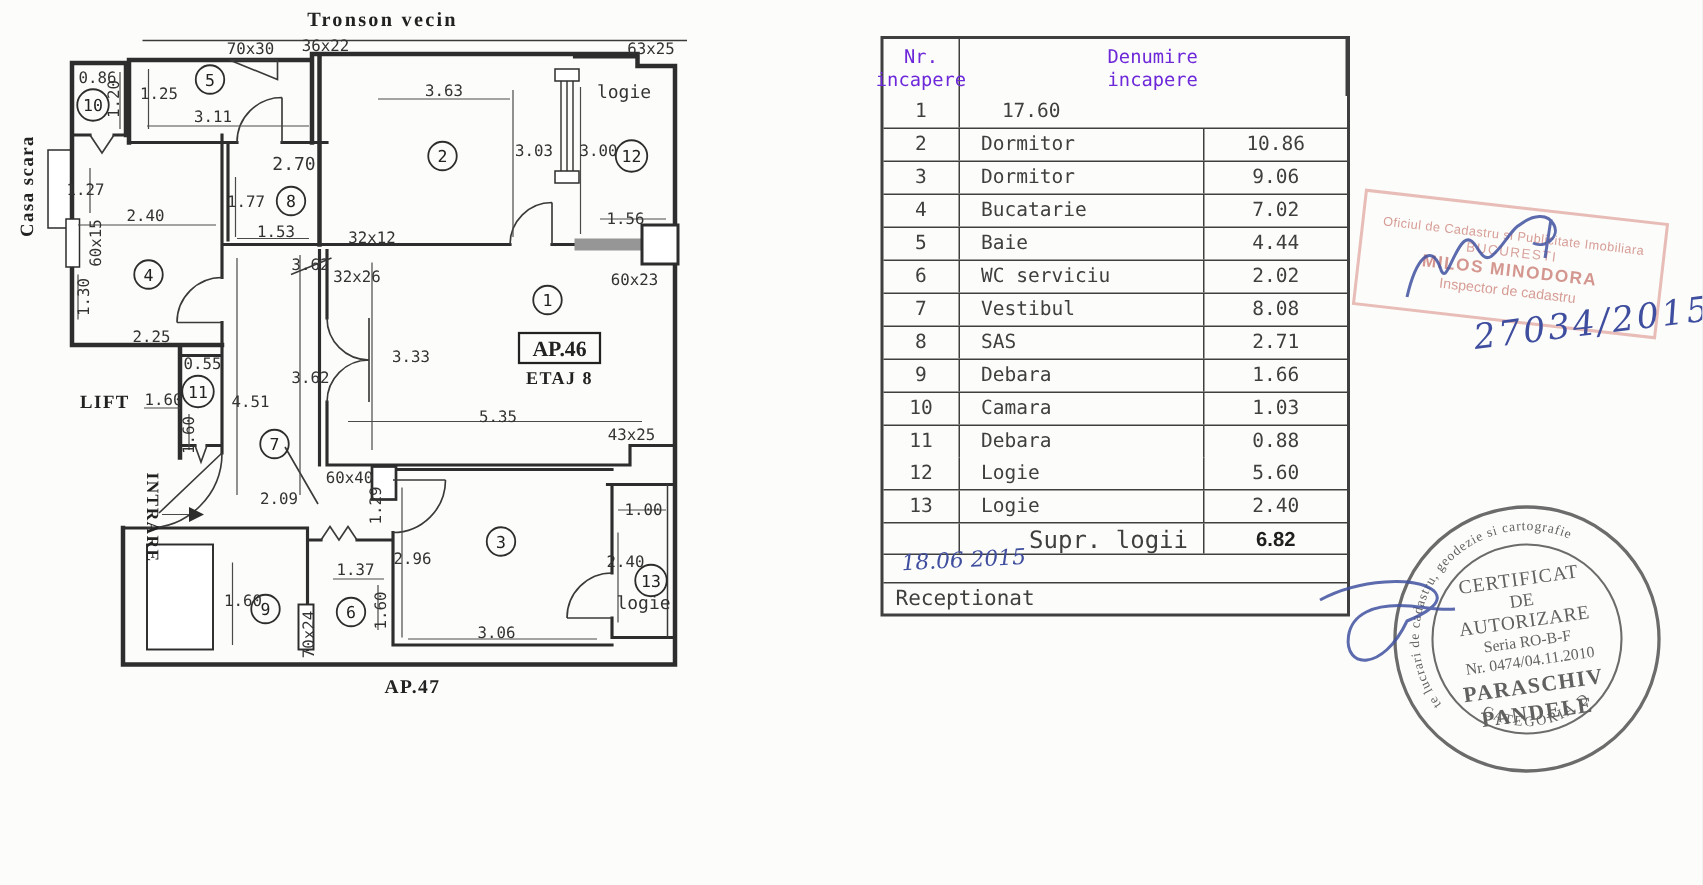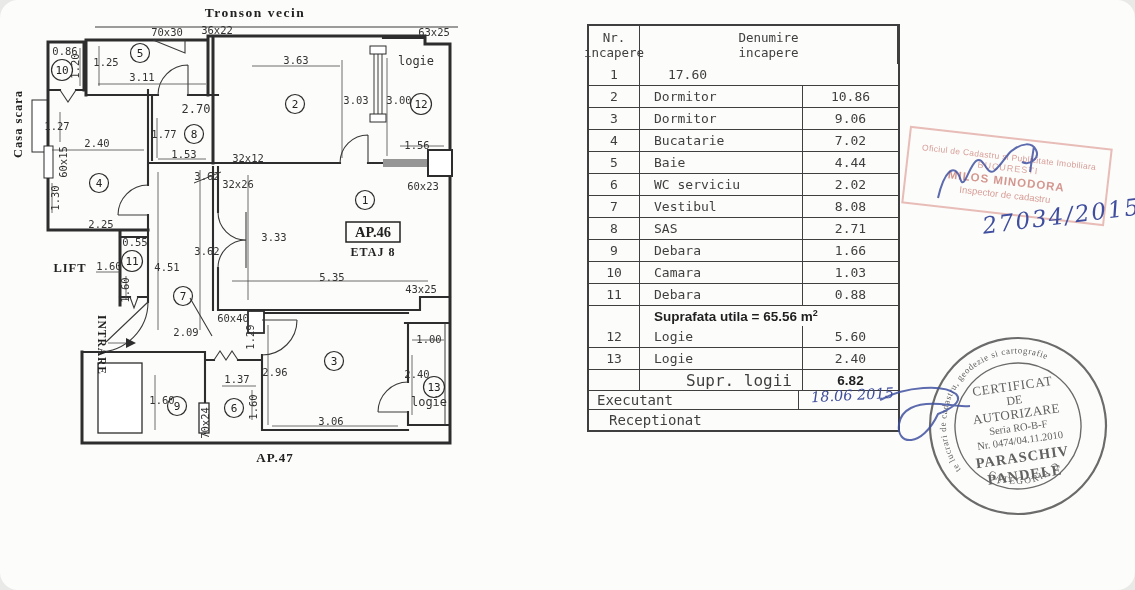--- a/index.html
+++ b/index.html
@@ -1,17 +1,17 @@
 <!DOCTYPE html>
 <html><head>
 <meta charset="utf-8">
 <style>
   html,body{margin:0;padding:0;background:#e9e9e7;}
   .page{position:relative;width:1135px;height:590px;background:#fcfcfa;overflow:hidden;
-        font-family:"Liberation Sans",sans-serif;border-radius:18px;}
+        font-family:"Liberation Sans",sans-serif;}
   svg text{user-select:none;}
 
   
   .plan{position:absolute;left:0;top:0;}
   .wall-thick{stroke:#2d2d2d;stroke-width:3;fill:none;stroke-linecap:square;}
   .wall-mid{stroke:#2d2d2d;stroke-width:2.1;fill:none;stroke-linecap:square;}
   .wall-thin{stroke:#3a3a3a;stroke-width:1;fill:none;}
   .door{stroke:#3a3a3a;stroke-width:1.1;fill:none;}
   .dimline{stroke:#4a4a4a;stroke-width:.8;fill:none;}
   .strike{stroke:#3a3a3a;stroke-width:1;fill:none;}
@@ -26,32 +26,32 @@
   
   .tbl{position:absolute;left:587px;top:24px;width:309px;border:2px solid #3f3f3f;background:transparent;color:#3a3a3a;}
   .trow{display:flex;border-top:1.5px solid #3f3f3f;align-items:stretch;}
   .trow:first-child{border-top:none;}
   .tc{display:flex;align-items:center;}
   .c1{width:50px;border-right:1.5px solid #3f3f3f;justify-content:center;text-align:center;}
   .c2{flex:1;border-right:1.5px solid #3f3f3f;padding-left:14px;}
   .c3{width:95px;justify-content:center;text-align:center;}
   .cad{font-family:"DejaVu Sans Mono",monospace;font-size:13px;color:#3f3f3f;}
   .hdr .tc{flex-direction:column;justify-content:center;line-height:15px;font-size:12.5px;
-           font-family:"DejaVu Sans Mono",monospace;color:#404040;}
+           font-family:"DejaVu Sans Mono",monospace;color:#6d28d9;}
   .hdr{height:38px;}
   .r{height:21px;}
   .sumrow{height:20px;}
   .bold-sum{font-family:"Liberation Sans",sans-serif;font-weight:bold;font-size:13.5px;color:#1f1f1f;}
   .sup{font-size:9px;vertical-align:super;line-height:0;}
   .pr{margin-left:6px;}
   .right2{justify-content:flex-end;padding-right:10px;padding-left:0;}
   .exe{height:18px;}
   .exl{width:201px;border-right:1.5px solid #3f3f3f;padding-left:8px;}
   .exr{flex:1;position:relative;}
-  .recep{height:20px;padding-left:20px;}
+  .recep{height:20px;padding-left:8px;}
 
   
   .hand{font-family:"DejaVu Serif",serif;font-style:italic;color:#3f4e9e;}
   .date-hand{position:absolute;left:12px;top:-4px;font-size:14.5px;transform:rotate(-3deg);white-space:nowrap;}
   .regnum{position:absolute;left:982px;top:203px;font-size:23px;transform:rotate(-7deg);letter-spacing:2px;}
   .inkpaths{position:absolute;left:0;top:0;pointer-events:none;}
 
   
   .stamp-red{position:absolute;left:905px;top:137px;width:200px;height:74px;
              transform:rotate(6.5deg);border:2.5px solid rgba(202,92,82,.5);
@@ -285,26 +285,20 @@
           <div class="tc c2 cad">Camara</div>
           <div class="tc c3 cad">1.03</div>
         </div>
         <div class="trow r">
           <div class="tc c1 cad">11</div>
           <div class="tc c2 cad">Debara</div>
           <div class="tc c3 cad">0.88</div>
         </div>
       </div>
 
-    <div class="trow sumrow">
-      <div class="tc c1"></div>
-      <div class="tc c2 bold-sum" style="border-right:none;">
-        <span><span>Suprafata utila = 65.56 m</span><sup class="sup">2</sup></span>
-      </div>
-    </div>
 
     <div id="rows-2">
         <div class="trow r">
           <div class="tc c1 cad">12</div>
           <div class="tc c2 cad">Logie</div>
           <div class="tc c3 cad">5.60</div>
         </div>
         <div class="trow r">
           <div class="tc c1 cad">13</div>
           <div class="tc c2 cad">Logie</div>
@@ -313,21 +307,20 @@
       </div>
 
     <div class="trow sumrow">
       <div class="tc c1"></div>
       <div class="tc c2 cad right2" style="font-size:16px;">Supr. logii</div>
       <div class="tc c3 bold-sum">6.82</div>
     </div>
 
 
     <div class="trow exe">
-      <div class="tc exl cad" style="font-size:14px;">Executant</div>
       <div class="tc exr">
         <span class="hand date-hand">18.06 2015</span>
       </div>
     </div>
     <div class="trow recep tc cad" style="font-size:14px;">Receptionat</div>
   </div>
 
   <div class="stamp-red">
     <div class="sr1">Oficiul de Cadastru si Publicitate Imobiliara</div>
     <div class="sr2">BUCURESTI</div>

